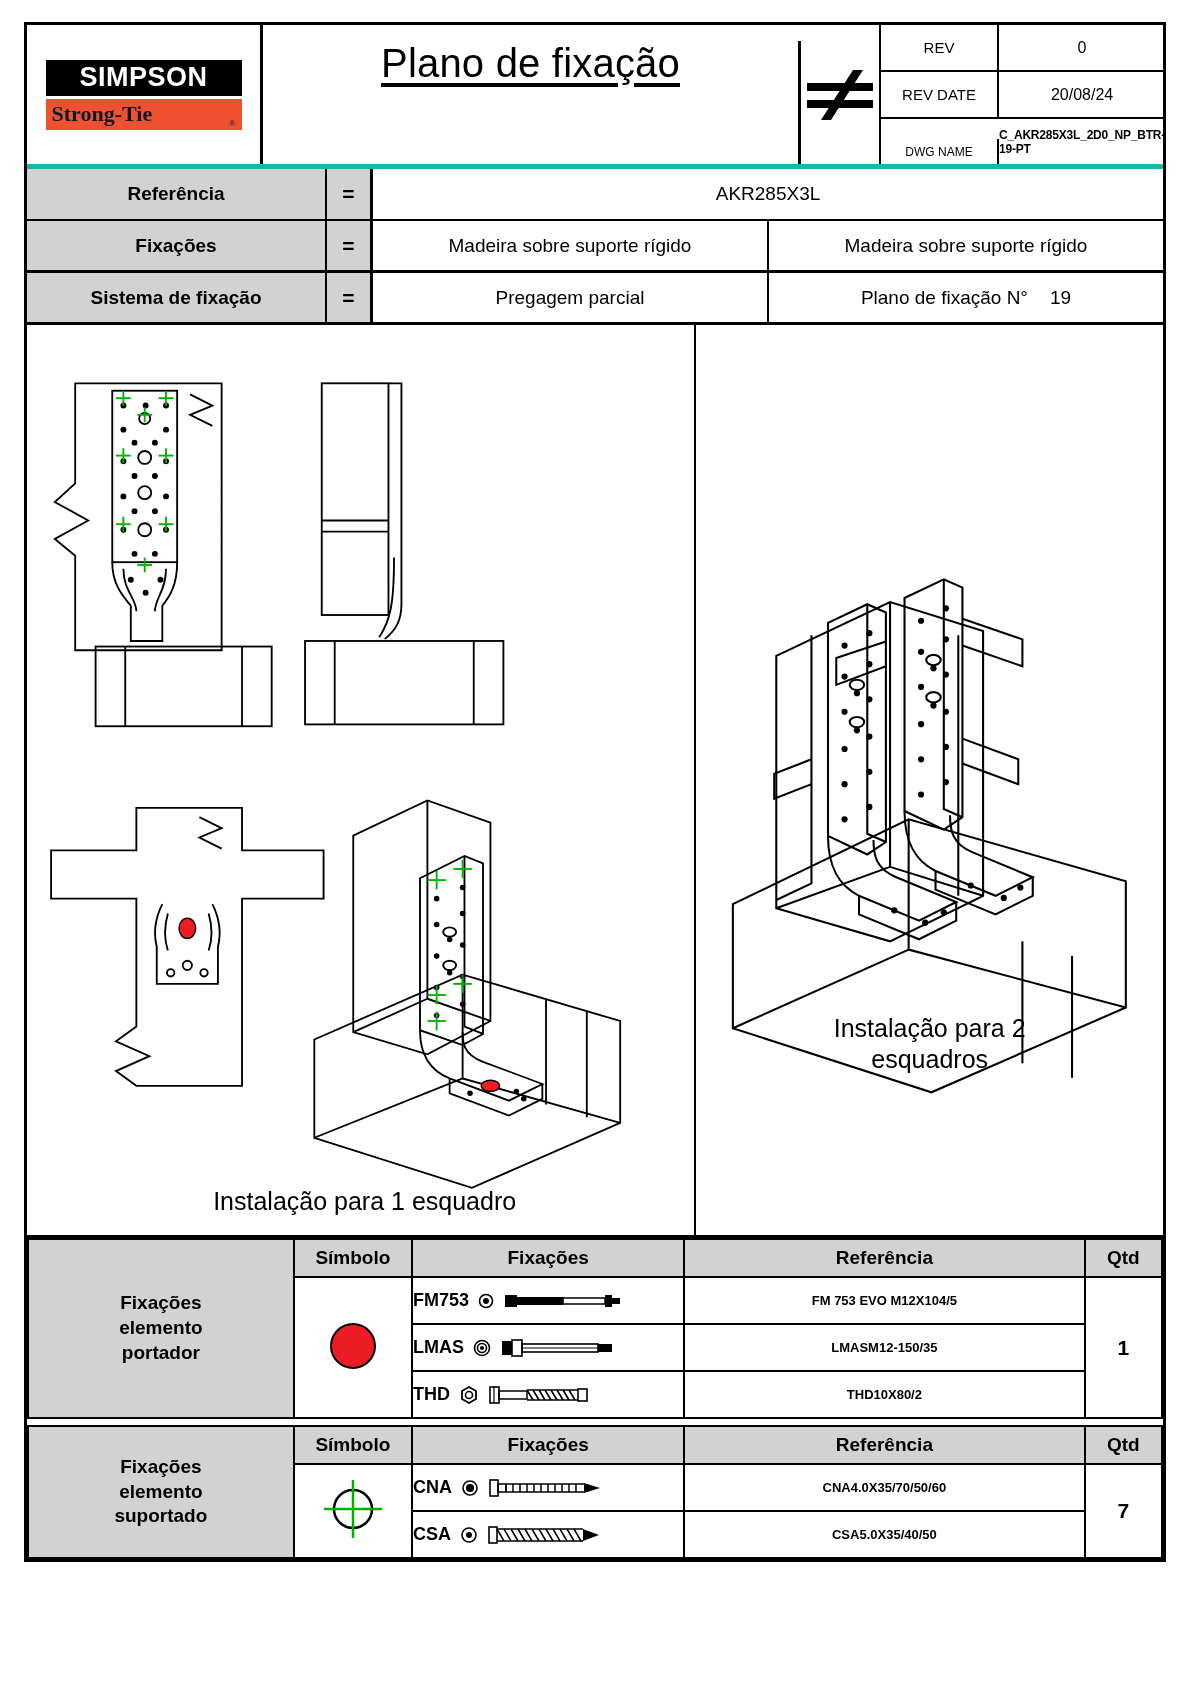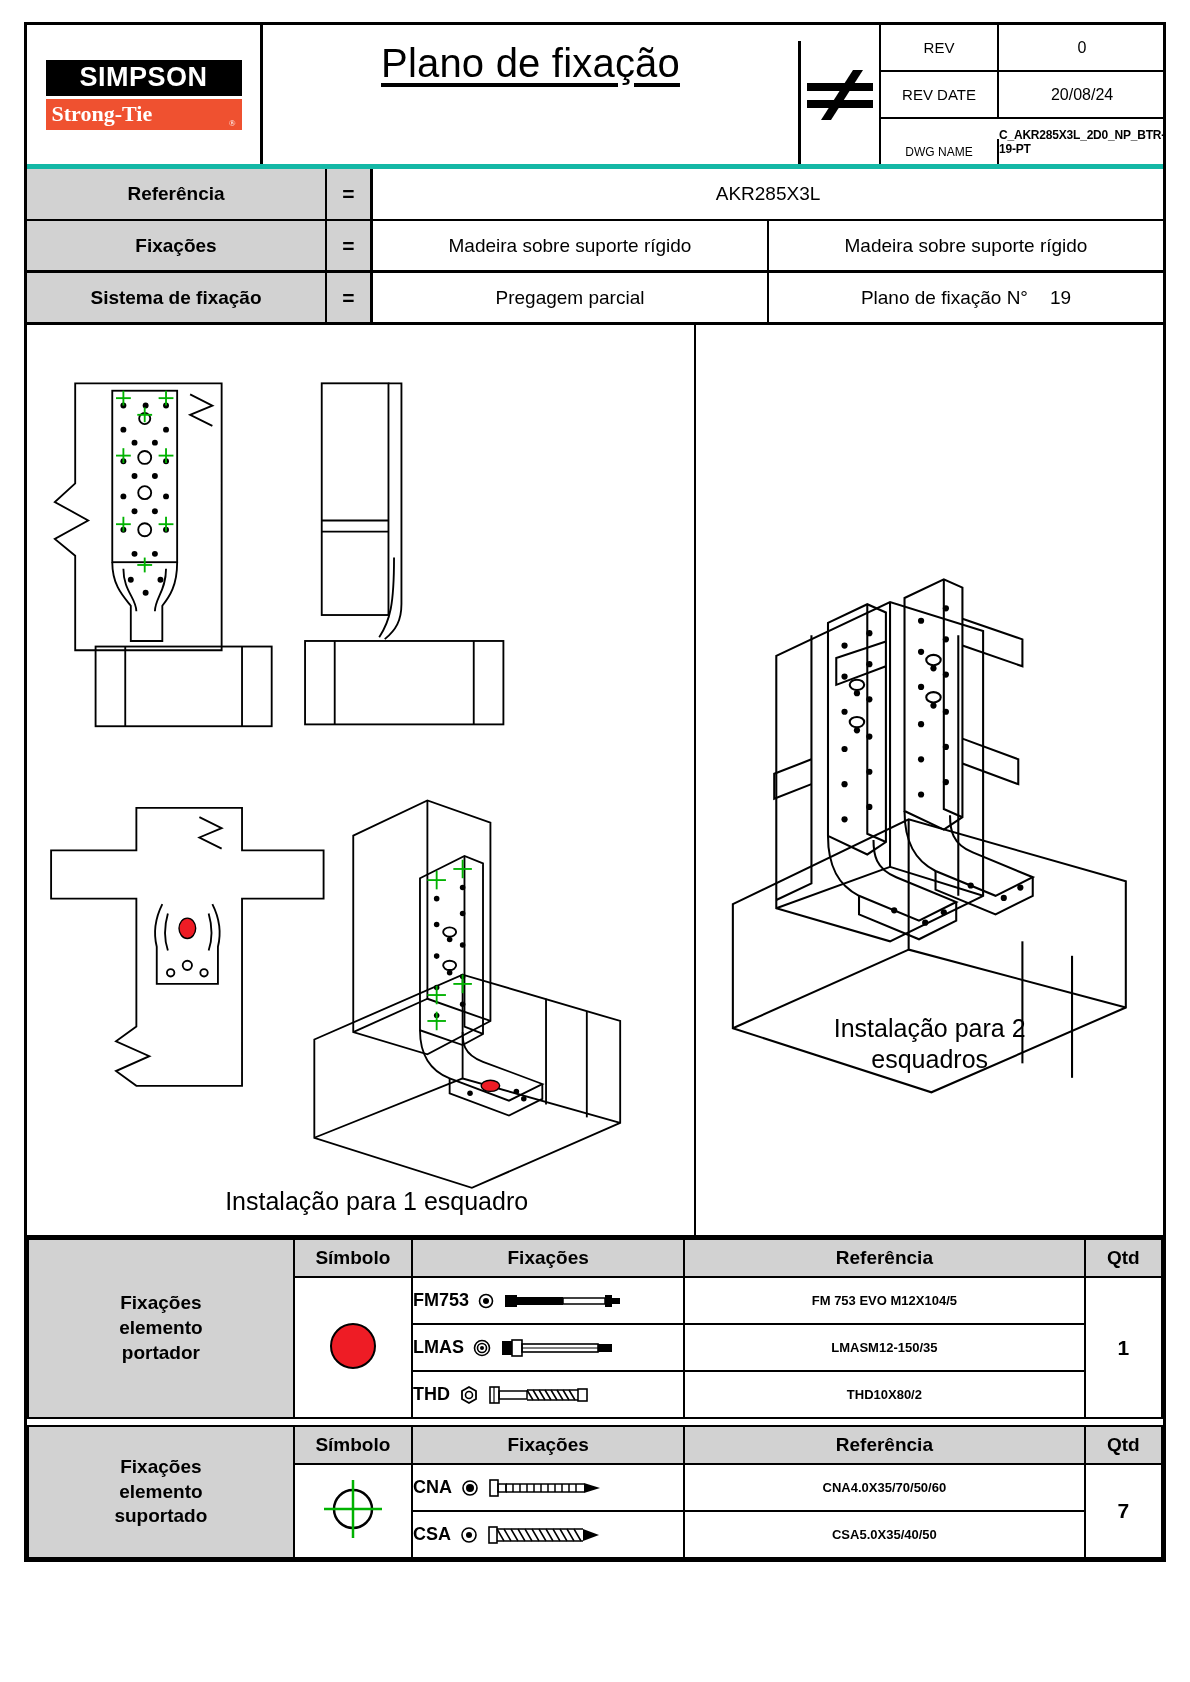--- a/index.html
+++ b/index.html
@@ -55,21 +55,21 @@
     font-size: 27px;
     letter-spacing: 0.5px;
     width: 196px;
     text-align: center;
     padding: 2px 0 3px 0;
     box-sizing: border-box;
     font-family: "Liberation Sans", sans-serif;
   }
   .logo-strongtie {
     background: #ef5130;
-    color: #ffffff;
+    color: #0f172a;
     font-weight: bold;
     font-size: 22px;
     width: 196px;
     text-align: left;
     padding: 2px 0 3px 6px;
     margin-top: 3px;
     box-sizing: border-box;
     position: relative;
     font-family: "Liberation Serif", serif;
   }
@@ -207,21 +207,21 @@
     position: relative;
     box-sizing: border-box;
   }
   .caption {
     position: absolute;
     text-align: center;
     font-size: 25px;
     line-height: 1.25;
     width: 100%;
   }
-  .cap-left { bottom: 18px; left: 16px; }
+  .cap-left { bottom: 18px; left: 4px; }
   .cap-right { bottom: 160px; left: 0; }
 
   svg.dwg { position: absolute; inset: 0; width: 100%; height: 100%; }
 
   
   .legend {
     box-sizing: border-box;
   }
   .legend-tbl {
     width: 100%;

